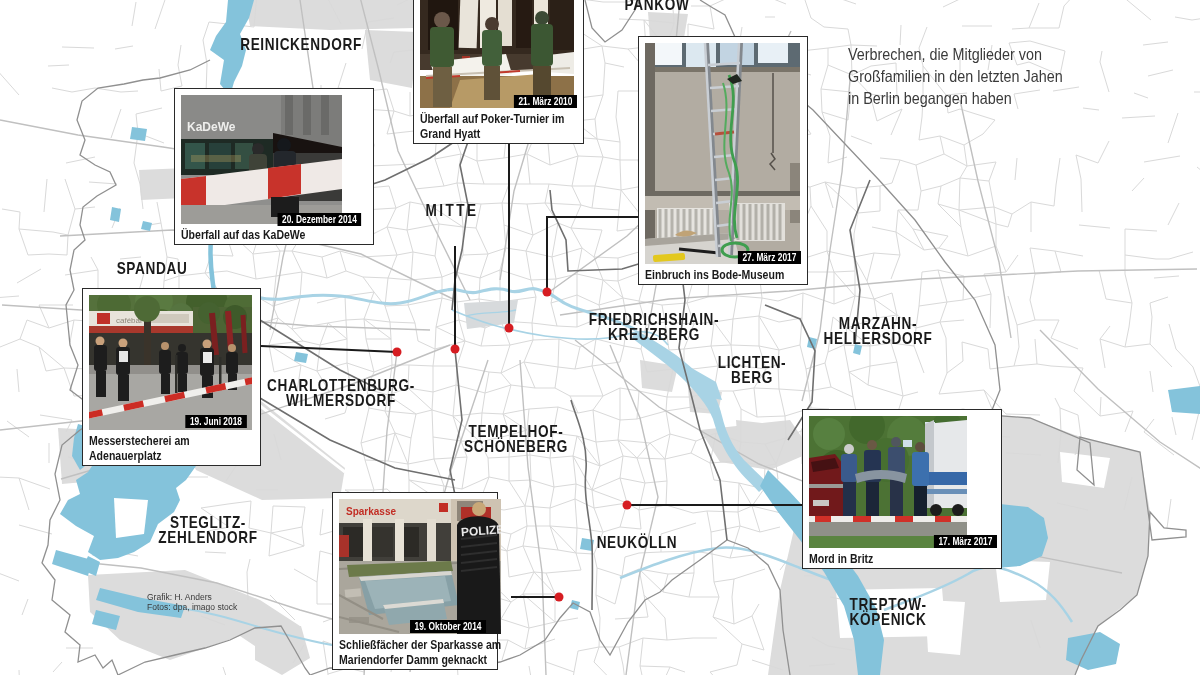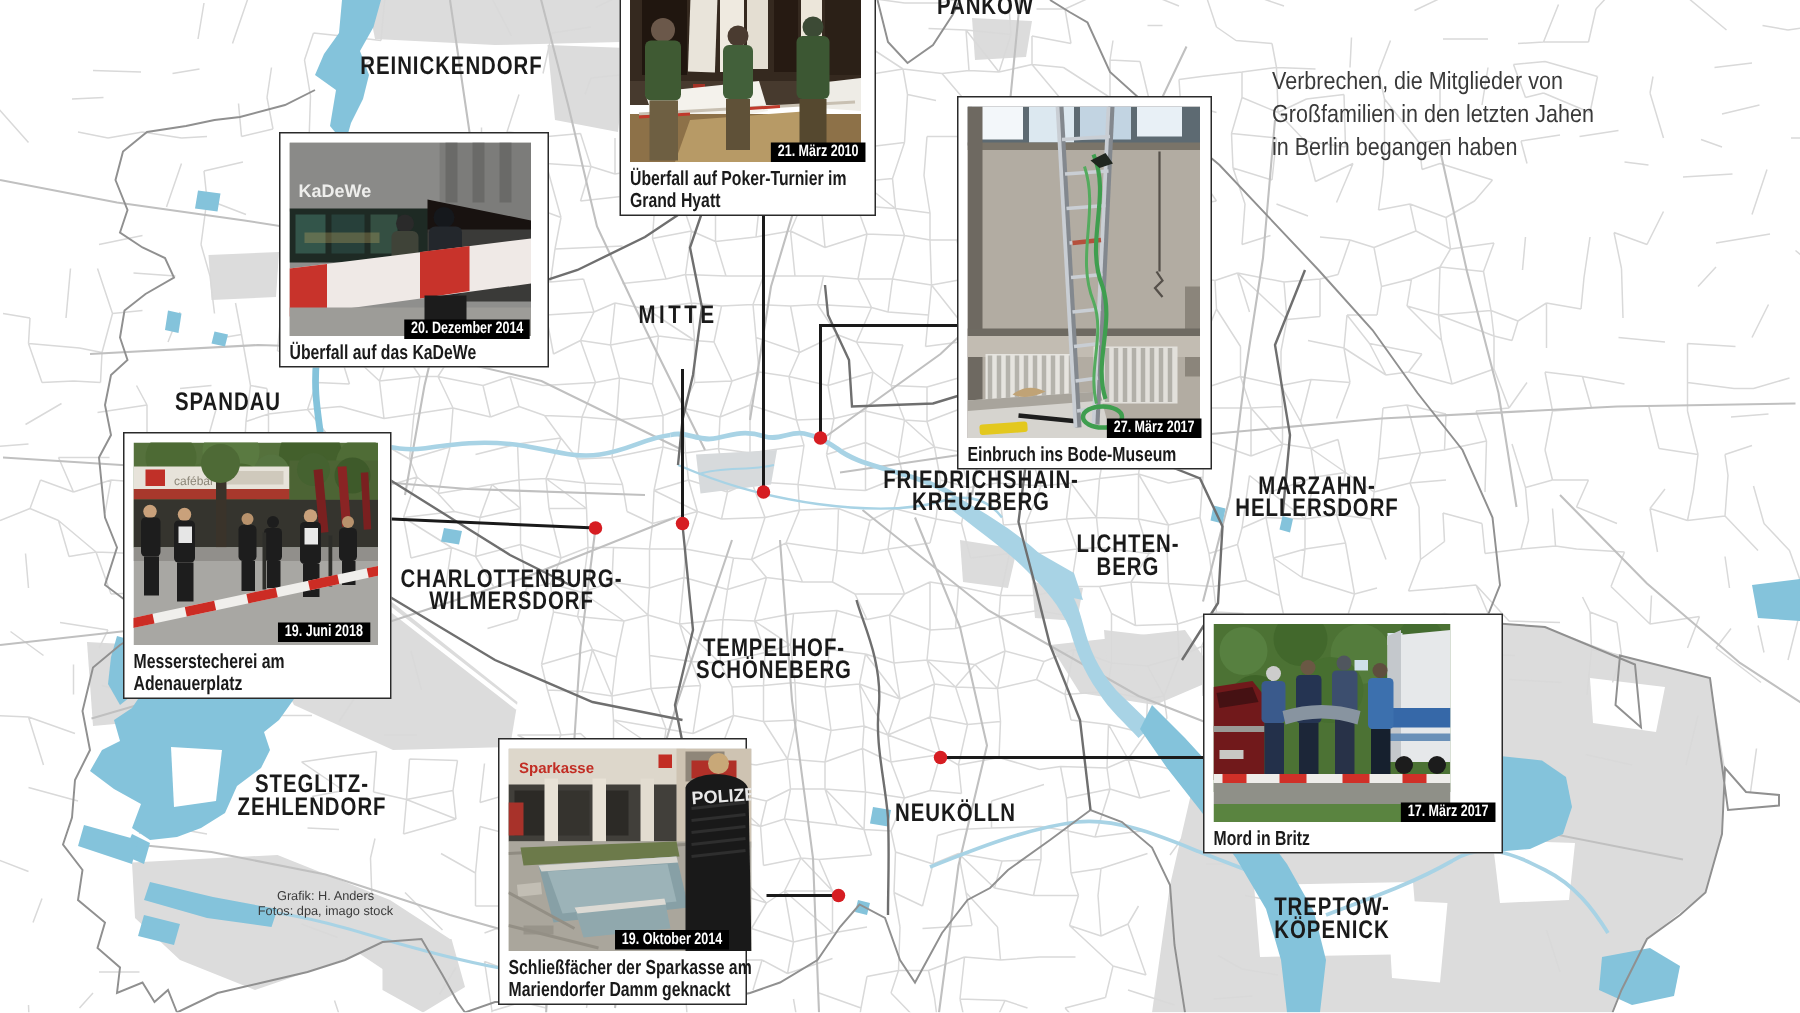--- a/index.html
+++ b/index.html
@@ -179,21 +179,21 @@
 <div class="lab" style="left:516px;top:439px">TEMPELHOF-<br>SCHÖNEBERG</div>
 
 <div class="lab" style="left:637px;top:542px">NEUKÖLLN</div>
 
 <div class="lab" style="left:208px;top:530px">STEGLITZ-<br>ZEHLENDORF</div>
 
 <div class="lab" style="left:888px;top:612px">TREPTOW-<br>KÖPENICK</div>
 
 <div style="position:absolute;left:848px;top:43px;font-size:16.5px;line-height:22px;color:#3a3a3a;transform:scaleX(0.87);transform-origin:left top">Verbrechen, die Mitglieder von<br>Großfamilien in den letzten Jahen<br>in Berlin begangen haben</div>
 
-<div style="position:absolute;left:147px;top:593px;width:140px;text-align:center;font-size:8.5px;line-height:9.5px;color:#3a3a3a">Grafik: H. Anders<br>Fotos: dpa, imago stock</div>
+<div style="position:absolute;left:147px;top:593px;width:140px;text-align:left;font-size:8.5px;line-height:9.5px;color:#3a3a3a">Grafik: H. Anders<br>Fotos: dpa, imago stock</div>
 
 <div class="card" style="left:413px;top:-59px;width:171px">
 
 <div class="ph"><svg width="154" height="160" viewBox="0 0 154 160" xmlns="http://www.w3.org/2000/svg">
 <rect x="0" y="0" width="154" height="112" fill="#35291f"></rect>
 <rect x="8" y="30" width="30" height="72" fill="#20160f"></rect>
 <rect x="40" y="20" width="18" height="80" fill="#e9e4da" transform="rotate(2 49 60)"></rect>
 <rect x="60" y="24" width="16" height="76" fill="#efeae0"></rect>
 <rect x="78" y="28" width="14" height="70" fill="#e4ded2"></rect>
 <rect x="96" y="22" width="16" height="78" fill="#261a12"></rect>
@@ -223,21 +223,21 @@
             <rect x="111" y="76" width="22" height="42" rx="4" fill="#3c5733"></rect>
             <rect x="113" y="118" width="18" height="38" fill="#55482f"></rect>
           </g>
 </svg>
 
 <div class="date" style="right:0;bottom:0">21. März 2010</div></div>
 
 <div class="cap" style="">Überfall auf Poker-Turnier im<br>Grand Hyatt</div>
 </div>
 
-<div class="card" style="left:186px;top:88px;width:180px">
+<div class="card" style="left:174px;top:88px;width:200px">
 
 <div class="ph"><svg width="161" height="129" viewBox="0 0 161 129" xmlns="http://www.w3.org/2000/svg">
 <rect x="0" y="0" width="161" height="129" fill="#8f8f8d"></rect>
 <rect x="0" y="0" width="100" height="46" fill="#8a8a88"></rect>
 <rect x="100" y="0" width="61" height="60" fill="#7c7c7a"></rect>
 <rect x="104" y="0" width="8" height="40" fill="#6a6a68"></rect>
           <rect x="122" y="0" width="8" height="40" fill="#6a6a68"></rect>
           <rect x="140" y="0" width="8" height="40" fill="#6a6a68"></rect>
 <text x="6" y="36" font-family="Liberation Sans, sans-serif" font-size="12" font-weight="bold" fill="#eeeeec">KaDeWe</text>
 <rect x="0" y="44" width="98" height="36" fill="#1e2a24"></rect>
@@ -260,21 +260,21 @@
 <polygon points="87,73 120,69 120,99 87,104" fill="#c8332b"></polygon>
 <rect x="0" y="110" width="161" height="19" fill="#9d9c98"></rect>
 <rect x="90" y="102" width="28" height="20" fill="#1c1c1c"></rect>
 </svg>
 
 <div class="date" style="right:6px;bottom:-2px">20. Dezember 2014</div></div>
 
 <div class="cap" style="">Überfall auf das KaDeWe</div>
 </div>
 
-<div class="card" style="left:638px;top:64px;width:170px">
+<div class="card" style="left:638px;top:36px;width:170px">
 
 <div class="ph"><svg width="155" height="221" viewBox="0 0 155 221" xmlns="http://www.w3.org/2000/svg">
 <rect x="0" y="0" width="155" height="221" fill="#b2aca2"></rect>
 <rect x="0" y="0" width="155" height="26" fill="#5d6a72"></rect>
 <rect x="3" y="0" width="34" height="22" fill="#f3f7fa"></rect>
 <rect x="41" y="0" width="30" height="24" fill="#dce8f0"></rect>
 <rect x="75" y="0" width="34" height="22" fill="#c2d4e2"></rect>
 <rect x="113" y="0" width="30" height="20" fill="#e8f0f6"></rect>
 <rect x="0" y="24" width="155" height="5" fill="#7a7469"></rect>
 <rect x="0" y="0" width="10" height="221" fill="#6e6961"></rect>

